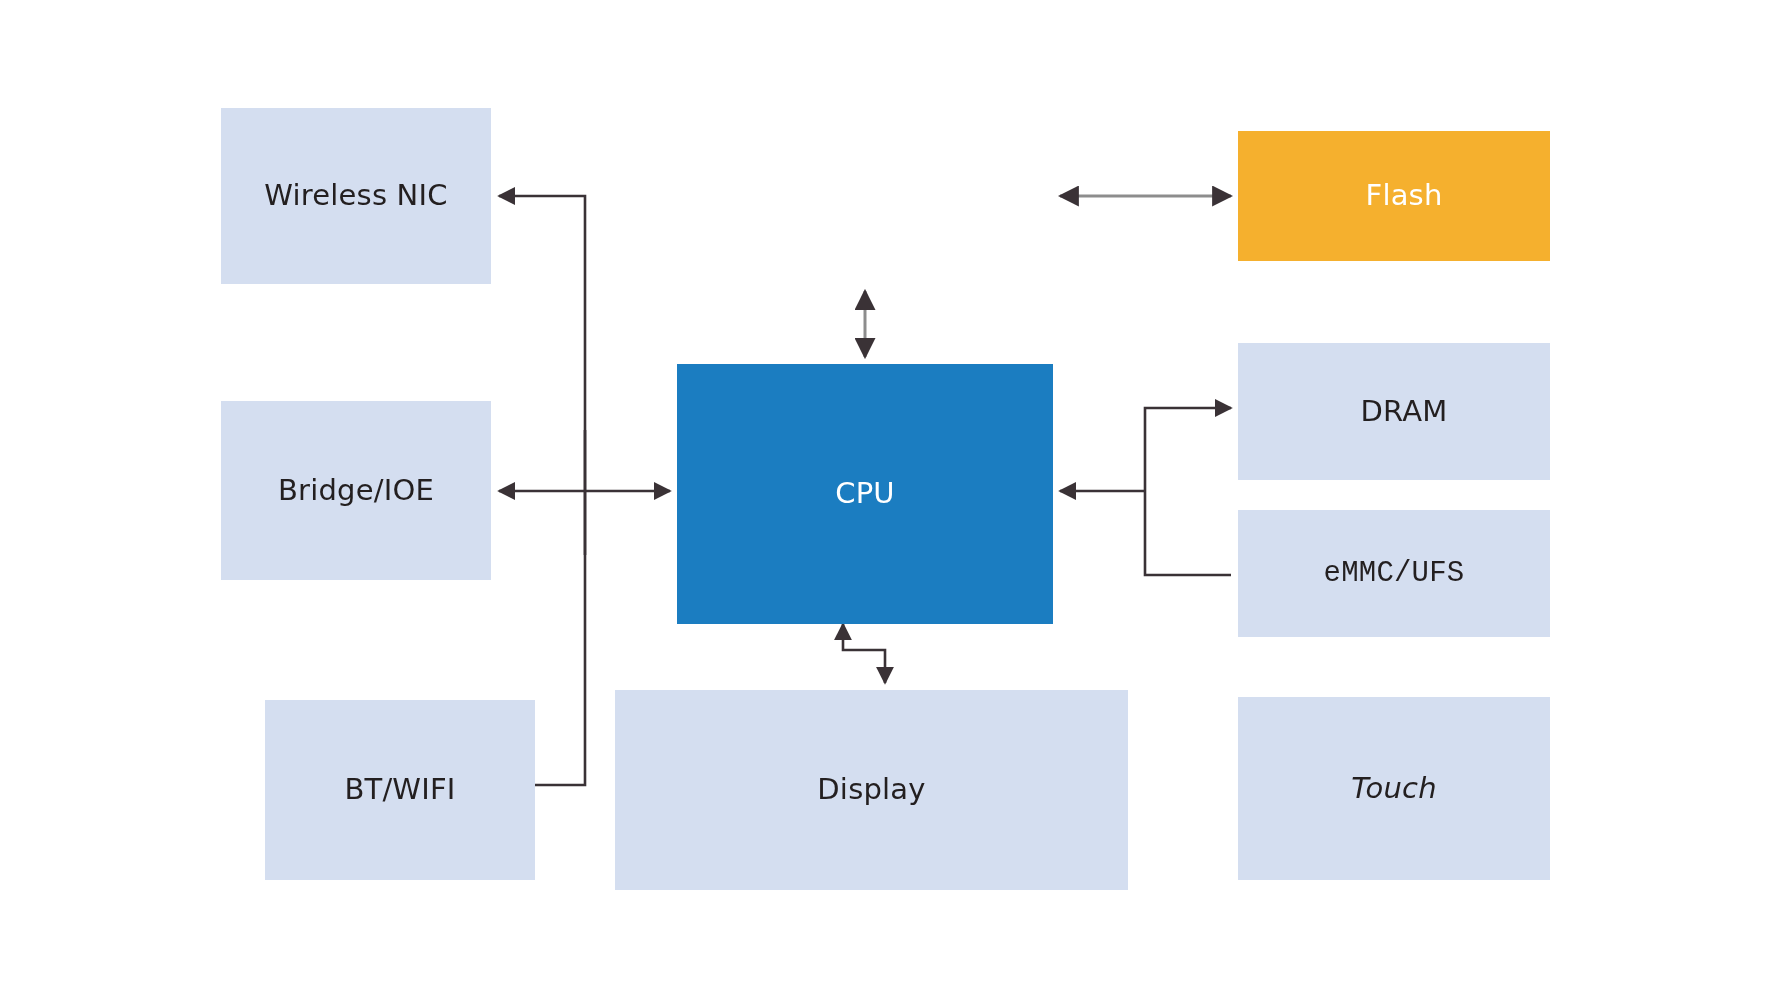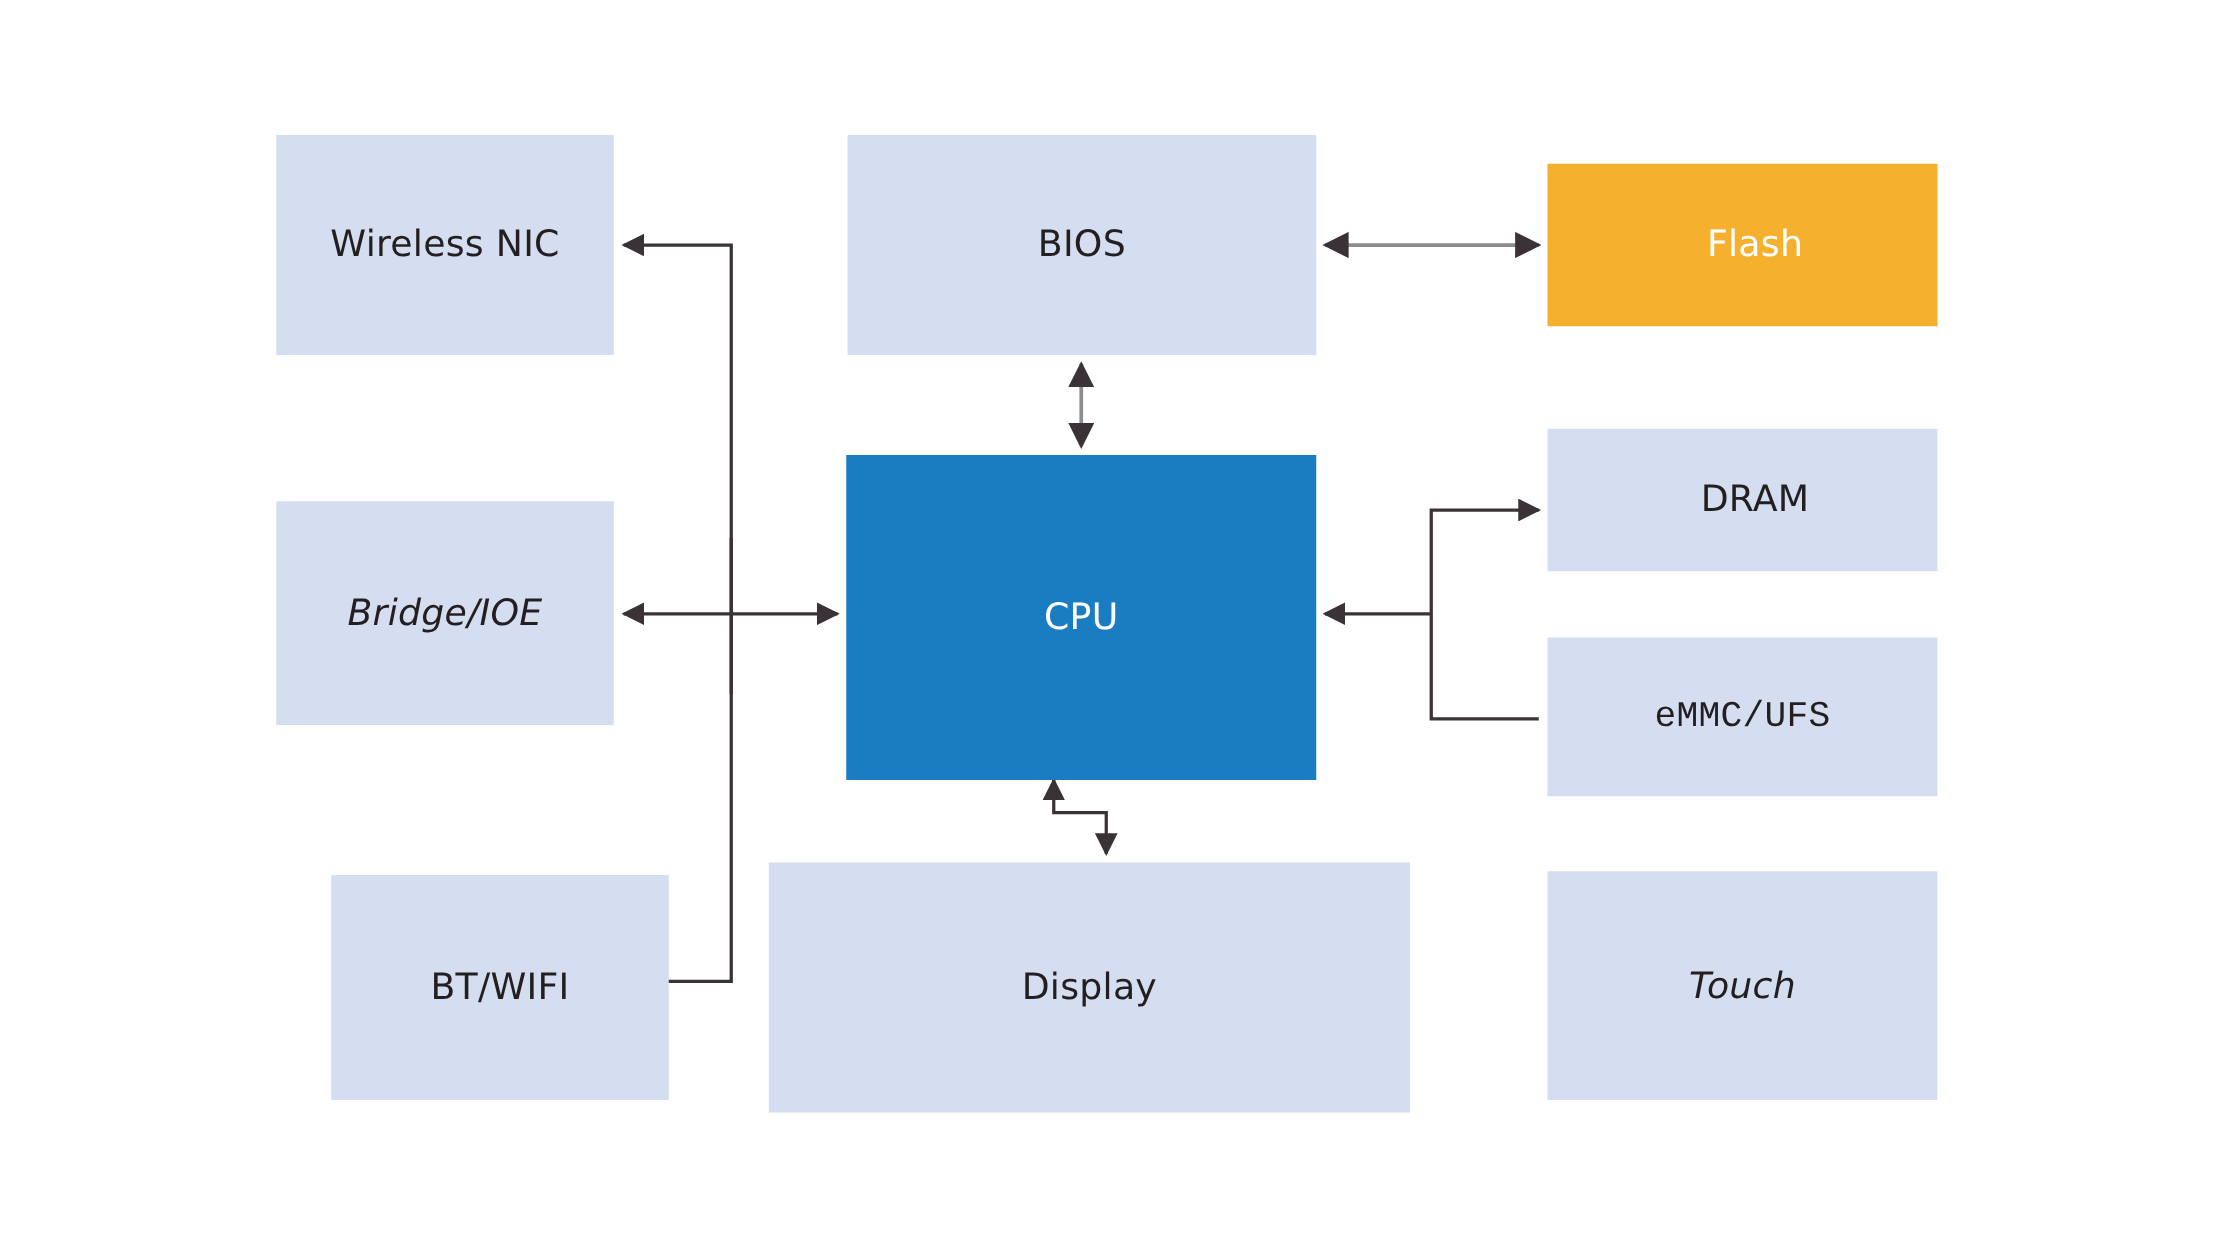--- a/index.html
+++ b/index.html
@@ -77,45 +77,42 @@
     <path d="M 1231 575 L 1145 575 L 1145 408 L 1231 408" fill="none" stroke="#3a3236" stroke-width="2.6" marker-end="url(#ah-dark)"></path>
     <path d="M 1145 491 L 1060 491" fill="none" stroke="#3a3236" stroke-width="2.6" marker-end="url(#ah-dark)"></path>
 
     <path d="M 885 683 L 885 650 L 843 650 L 843 624" fill="none" stroke="#3a3236" stroke-width="2.6" marker-start="url(#ah-dark)" marker-end="url(#ah-dark)"></path>
   </svg>
 
   <div class="node fill-light" style="left:221px; top:108px; width:270px; height:176px;">
     <span class="node-label">Wireless NIC</span>
   </div>
 
-  <div class="node fill-light" style="left:221px; top:401px; width:270px; height:179px;font-style:italic;">
+  <div class="node fill-light" style="left:221px; top:401px; width:270px; height:179px;">
     <span class="node-label">Bridge/IOE</span>
   </div>
 
   <div class="node fill-light" style="left:221px; top:700px; width:270px; height:180px;margin-left:44px;">
     <span class="node-label">BT/WIFI</span>
   </div>
 
-  <div class="node fill-light" style="left:678px; top:108px; width:375px; height:176px;">
-    <span class="node-label">BIOS</span>
-  </div>
 
   <div class="node fill-primary" style="left:677px; top:364px; width:376px; height:260px;">
     <span class="node-label">CPU</span>
   </div>
 
   <div class="node fill-light" style="left:615px; top:690px; width:513px; height:200px;">
     <span class="node-label">Display</span>
   </div>
 
   <div class="node fill-accent" style="left:1238px; top:131px; width:312px; height:130px;padding-left:20px;">
     <span class="node-label">Flash</span>
   </div>
 
-  <div class="node fill-light" style="left:1238px; top:343px; width:312px; height:114px;padding-left:20px;">
+  <div class="node fill-light" style="left:1238px; top:343px; width:312px; height:137px;padding-left:20px;">
     <span class="node-label">DRAM</span>
   </div>
 
   <div class="node fill-light" style="left:1238px; top:510px; width:312px; height:127px;font-family:Liberation Mono, monospace;">
     <span class="node-label">eMMC/UFS</span>
   </div>
 
   <div class="node fill-light" style="left:1238px; top:697px; width:312px; height:183px;font-style:italic;">
     <span class="node-label">Touch</span>
   </div>

